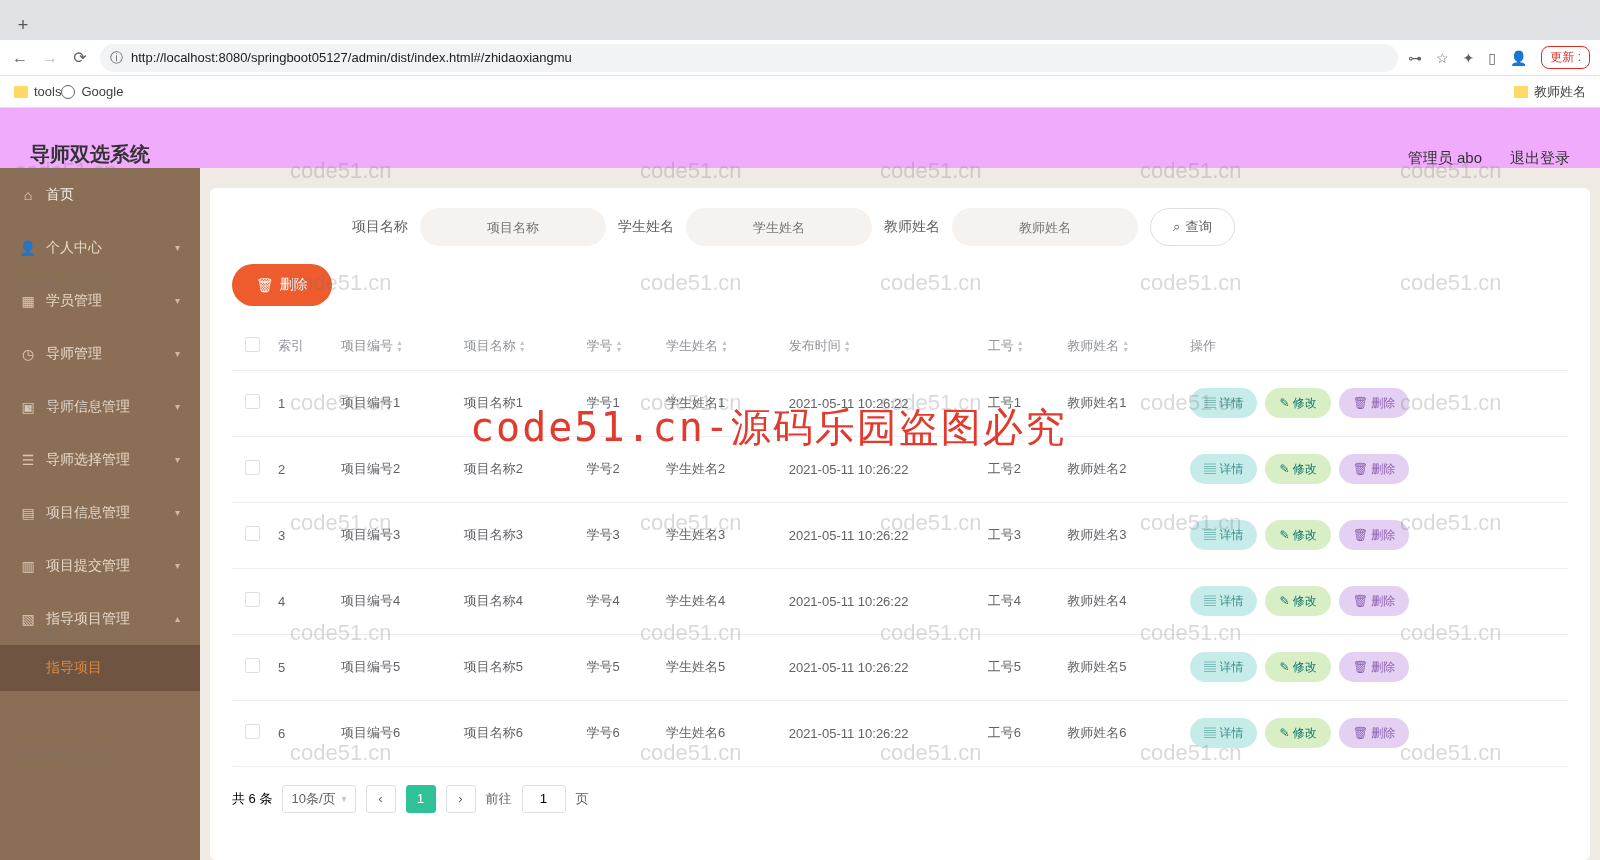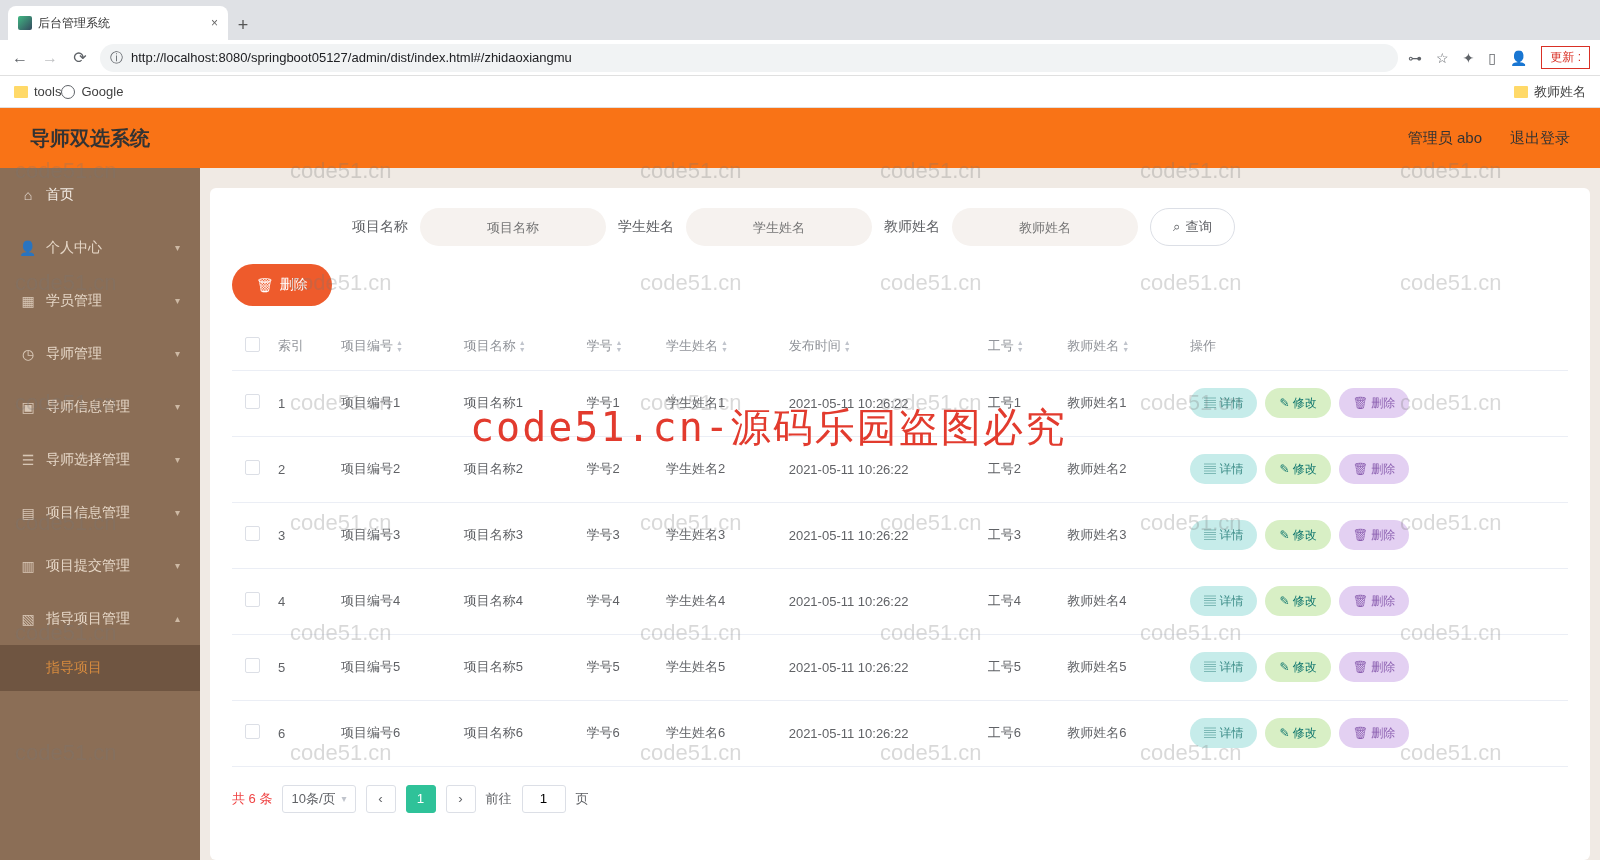--- a/index.html
+++ b/index.html
@@ -11,30 +11,30 @@
 .favicon { width: 14px; height: 14px; background: linear-gradient(135deg,#41b883,#34495e); border-radius: 2px; }
 .tab-title { flex: 1; white-space: nowrap; overflow: hidden; }
 .tab-close { color: #666; cursor: pointer; }
 .tab-new { width: 30px; height: 30px; display: flex; align-items: center; justify-content: center; color: #555; font-size: 18px; }
 
 .browser-url { height: 36px; background: #fff; display: flex; align-items: center; padding: 0 10px; gap: 10px; border-bottom: 1px solid #e0e0e0; }
 .nav-icon { width: 20px; color: #5f6368; font-size: 16px; text-align: center; }
 .url-bar { flex: 1; height: 28px; background: #f1f3f4; border-radius: 14px; display: flex; align-items: center; padding: 0 10px; font-size: 13px; color: #5f6368; gap: 8px; }
 .url-bar .url { color: #202124; }
 .chrome-right { display: flex; align-items: center; gap: 14px; color: #5f6368; }
-.update-btn { border: 1px solid #d93025; color: #d93025; padding: 2px 8px; border-radius: 0; font-size: 12px; }
+.update-btn { border: 1px solid #d93025; color: #d93025; padding: 2px 8px; border-radius: 8px; font-size: 12px; }
 
 .bookmarks { height: 32px; background: #fff; display: flex; align-items: center; padding: 0 14px; gap: 0; font-size: 13px; color: #404040; border-bottom: 1px solid #e0e0e0; }
 .bm-item { display: flex; align-items: center; gap: 6px; }
 .bm-folder { width: 14px; height: 12px; background: #ffd968; border-radius: 1px; }
 .bm-globe { width: 14px; height: 14px; border:1.5px solid #5f6368; border-radius: 50%; }
 .bm-right { margin-left: auto; display:flex; align-items:center; gap:6px; }
 
 
-.app-header { height: 60px; background: #f97316; display: flex; align-items: center; padding: 0 30px; justify-content: space-between; gap: 20px; }
+.app-header { height: 60px; background: #f0abfc; display: flex; align-items: flex-end; padding: 0 30px; justify-content: space-between; gap: 20px; }
 .app-title { font-size: 20px; font-weight: bold; }
 .app-header-right { display: flex; gap: 28px; font-size: 15px; }
 
 
 .main { display: flex; height: 692px; }
 .sidebar { width: 200px; background: #8b6e56; color: #f3ece5; display: flex; flex-direction: column; font-size: 14px; }
 .side-item { height: 53px; display: flex; align-items: center; padding: 0 20px; gap: 10px; cursor: pointer; }
 .side-item.light { color: #e6d7c7; }
 .side-icon { width: 16px; height: 16px; opacity: .85; display:inline-flex; align-items:center; justify-content:center; }
 .side-caret { margin-left: auto; font-size: 10px; color: #cdb9a4; }
@@ -59,42 +59,37 @@
 .chk { width: 15px; height: 15px; border: 1px solid #dcdfe6; border-radius: 2px; display: inline-block; }
 .sort-caret { display: inline-flex; flex-direction: column; font-size: 7px; color: #c0c4cc; line-height: 7px; margin-left: 3px; vertical-align: middle; }
 .op-btns { display: flex; gap: 8px; }
 .pill { height: 30px; padding: 13px 14px; border: none; border-radius: 18px; font-size: 12px; display: flex; align-items: center; gap: 4px; cursor: pointer; }
 .pill.detail { background: #c6ecea; color: #3a8b86; }
 .pill.edit { background: #d8efc5; color: #0f766e; }
 .pill.del { background: #e3d0f2; color: #8b5fb0; }
 
 
 .pager { display: flex; align-items: center; gap: 10px; margin-top: 18px; font-size: 13px; color: #606266; }
-.pager-total { color: #ef4444; }
+.pager-total { color: #000000; }
 .pg-select { border: 1px solid #dcdfe6; border-radius: 3px; padding: 4px 8px; display: flex; align-items: center; gap: 6px; }
 .pg-btn { width: 30px; height: 28px; border: 1px solid #dcdfe6; border-radius: 3px; background: #fff; color: #606266; display: flex; align-items: center; justify-content: center; }
 .pg-btn.active { background: #2fc299; color: #fff; border-color: #2fc299; }
 .pg-input { width: 44px; height: 28px; border: 1px solid #dcdfe6; border-radius: 3px; text-align: center; }
 
 
 .wm { position: absolute; color: rgba(120,120,120,.28); font-size: 22px; font-family: Arial; pointer-events: none; user-select: none; }
 .wm-big { position: absolute; left: 470px; top: 400px; color: #e23b2e; font-size: 40px; font-family: "SimSun", monospace; pointer-events: none; font-weight: 500; letter-spacing: 2px; }
 .container { position: relative; }
 </style>
 </head>
 <body>
 
 <div class="container">
 
 <div class="browser-tabs">
-  <div class="browser-tab">
-    <span class="favicon"></span>
-    <span class="tab-title">后台管理系统</span>
-    <span class="tab-close">×</span>
-  </div>
   <div class="tab-new">+</div>
 </div>
 
 <div class="browser-url">
   <span class="nav-icon">←</span>
   <span class="nav-icon" style="opacity:.4">→</span>
   <span class="nav-icon">⟳</span>
   <div class="url-bar">
     <span>ⓘ</span>
     <span class="url">http://localhost:8080/springboot05127/admin/dist/index.html#/zhidaoxiangmu</span>

